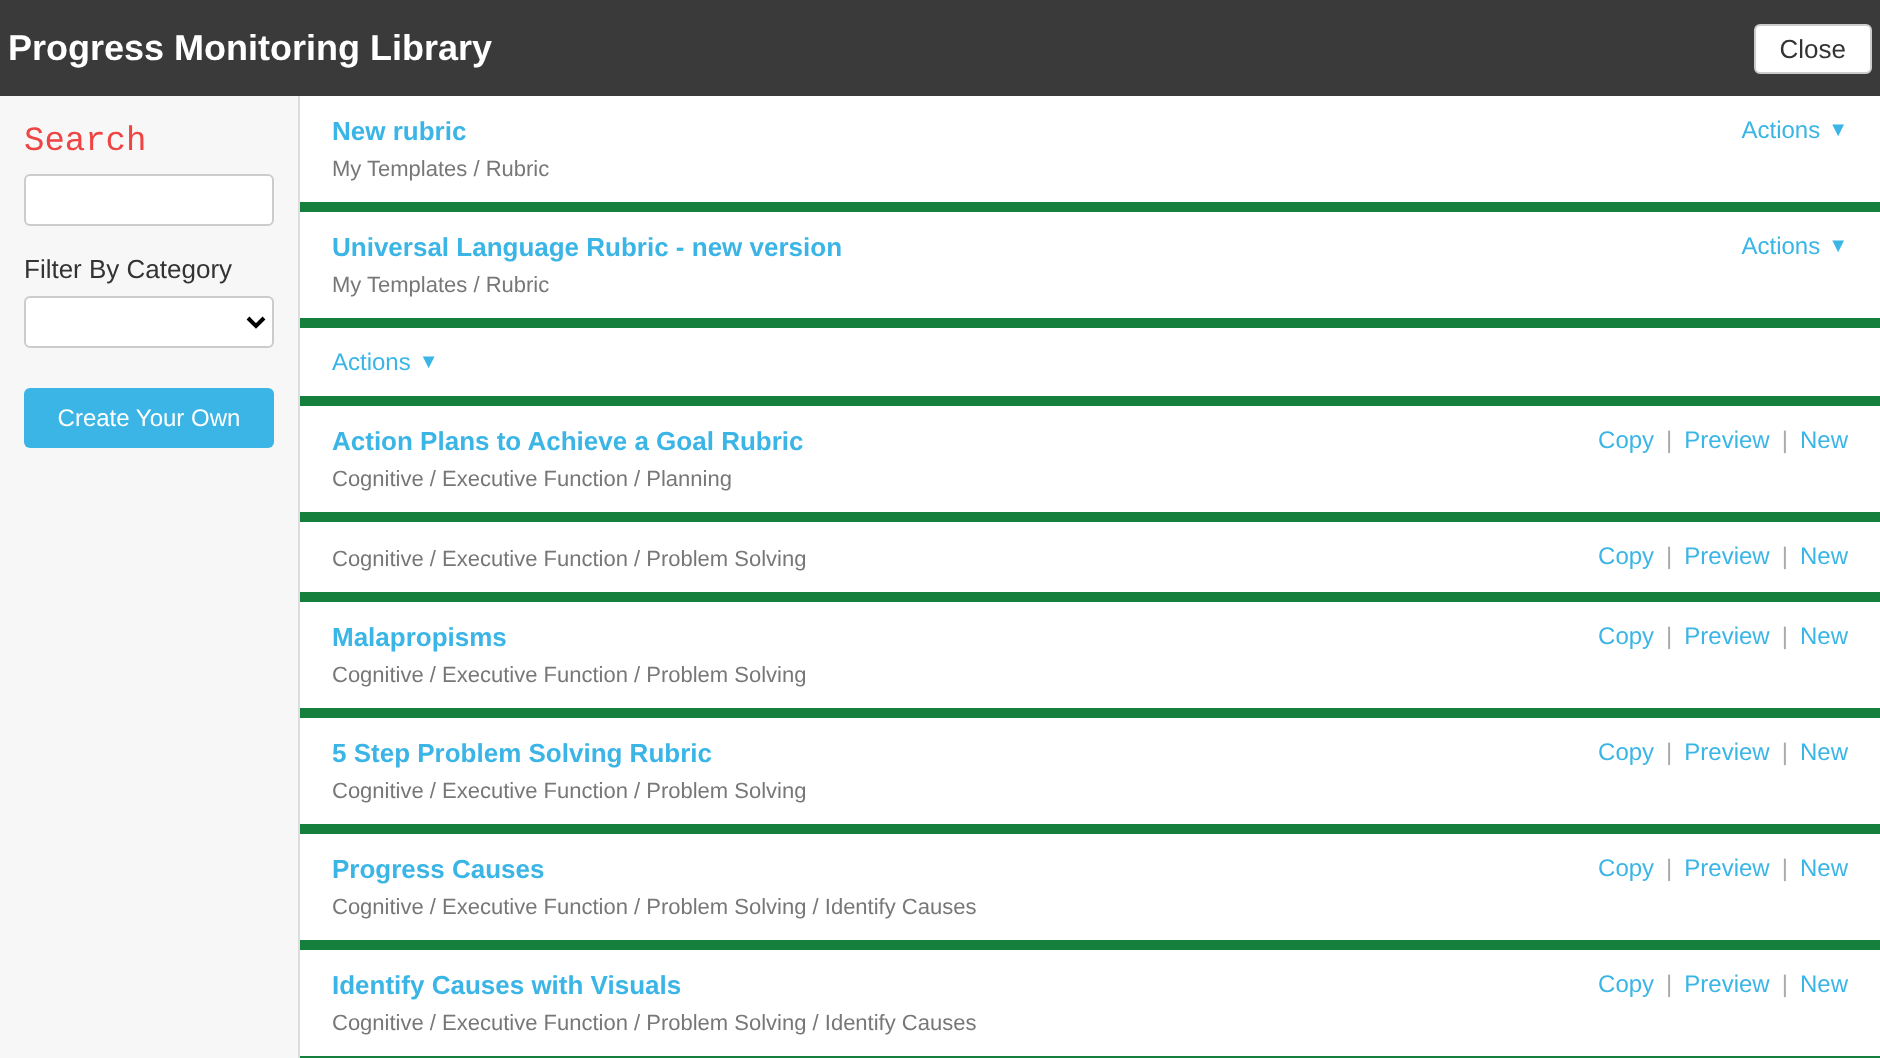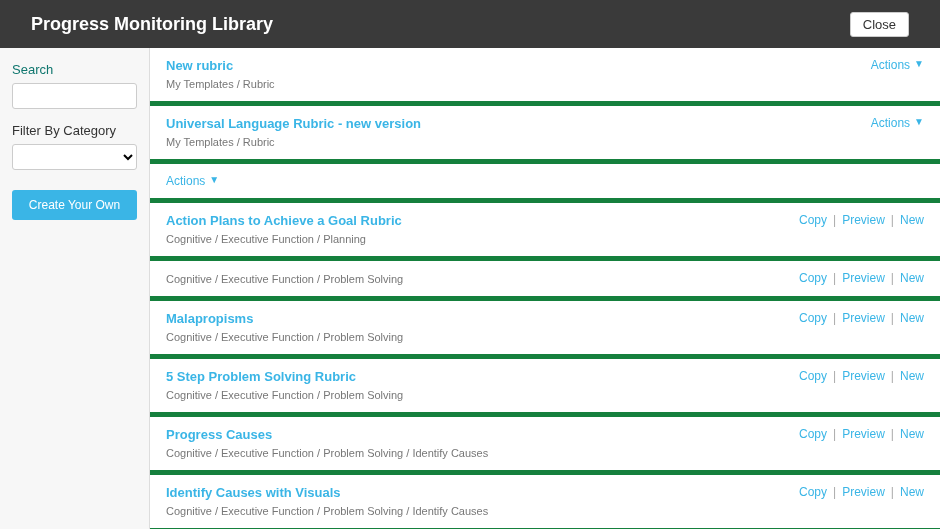--- a/index.html
+++ b/index.html
@@ -6,21 +6,21 @@
     body { font-family: Arial, sans-serif; font-size: 13px; background: #f0f0f0; width: 940px; height: 529px; overflow: hidden; }
 
     
     .header {
       background: #3a3a3a;
       color: #fff;
       height: 48px;
       display: flex;
       align-items: center;
       justify-content: space-between;
-      padding: 0 31px;
+      padding: 0 4px;
     }
     .header-title {
       font-size: 18px;
       font-weight: bold;
       color: #fff;
     }
     .close-btn {
       background: #fff;
       color: #333;
       border: 1px solid #ccc;
@@ -38,24 +38,25 @@
 
     
     .sidebar {
       width: 150px;
       background: #f7f7f7;
       border-right: 1px solid #ddd;
       padding: 14px 12px;
       flex-shrink: 0;
     }
     .sidebar-search-label {
-      font-size: 13px;
-      color: #0f766e;
+      font-size: 17px;
+      color: #ef4444;
       margin-bottom: 6px;
       display: block;
+      font-family: Liberation Mono, monospace;
     }
     .sidebar-search-input {
       width: 100%;
       height: 26px;
       border: 1px solid #ccc;
       border-radius: 3px;
       padding: 0 6px;
       font-size: 12px;
       margin-bottom: 14px;
     }
@@ -129,21 +130,21 @@
       color: #3ab5e6;
       cursor: pointer;
       text-decoration: none;
     }
     .item-actions .sep {
       color: #aaa;
       margin: 0 6px;
     }
     .actions-dropdown {
       display: flex;
-      align-items: flex-start;
+      align-items: center;
       color: #3ab5e6;
       cursor: pointer;
       font-size: 12px;
     }
     .actions-dropdown .chevron {
       margin-left: 4px;
       font-size: 10px;
     }
   </style>
 </head>

